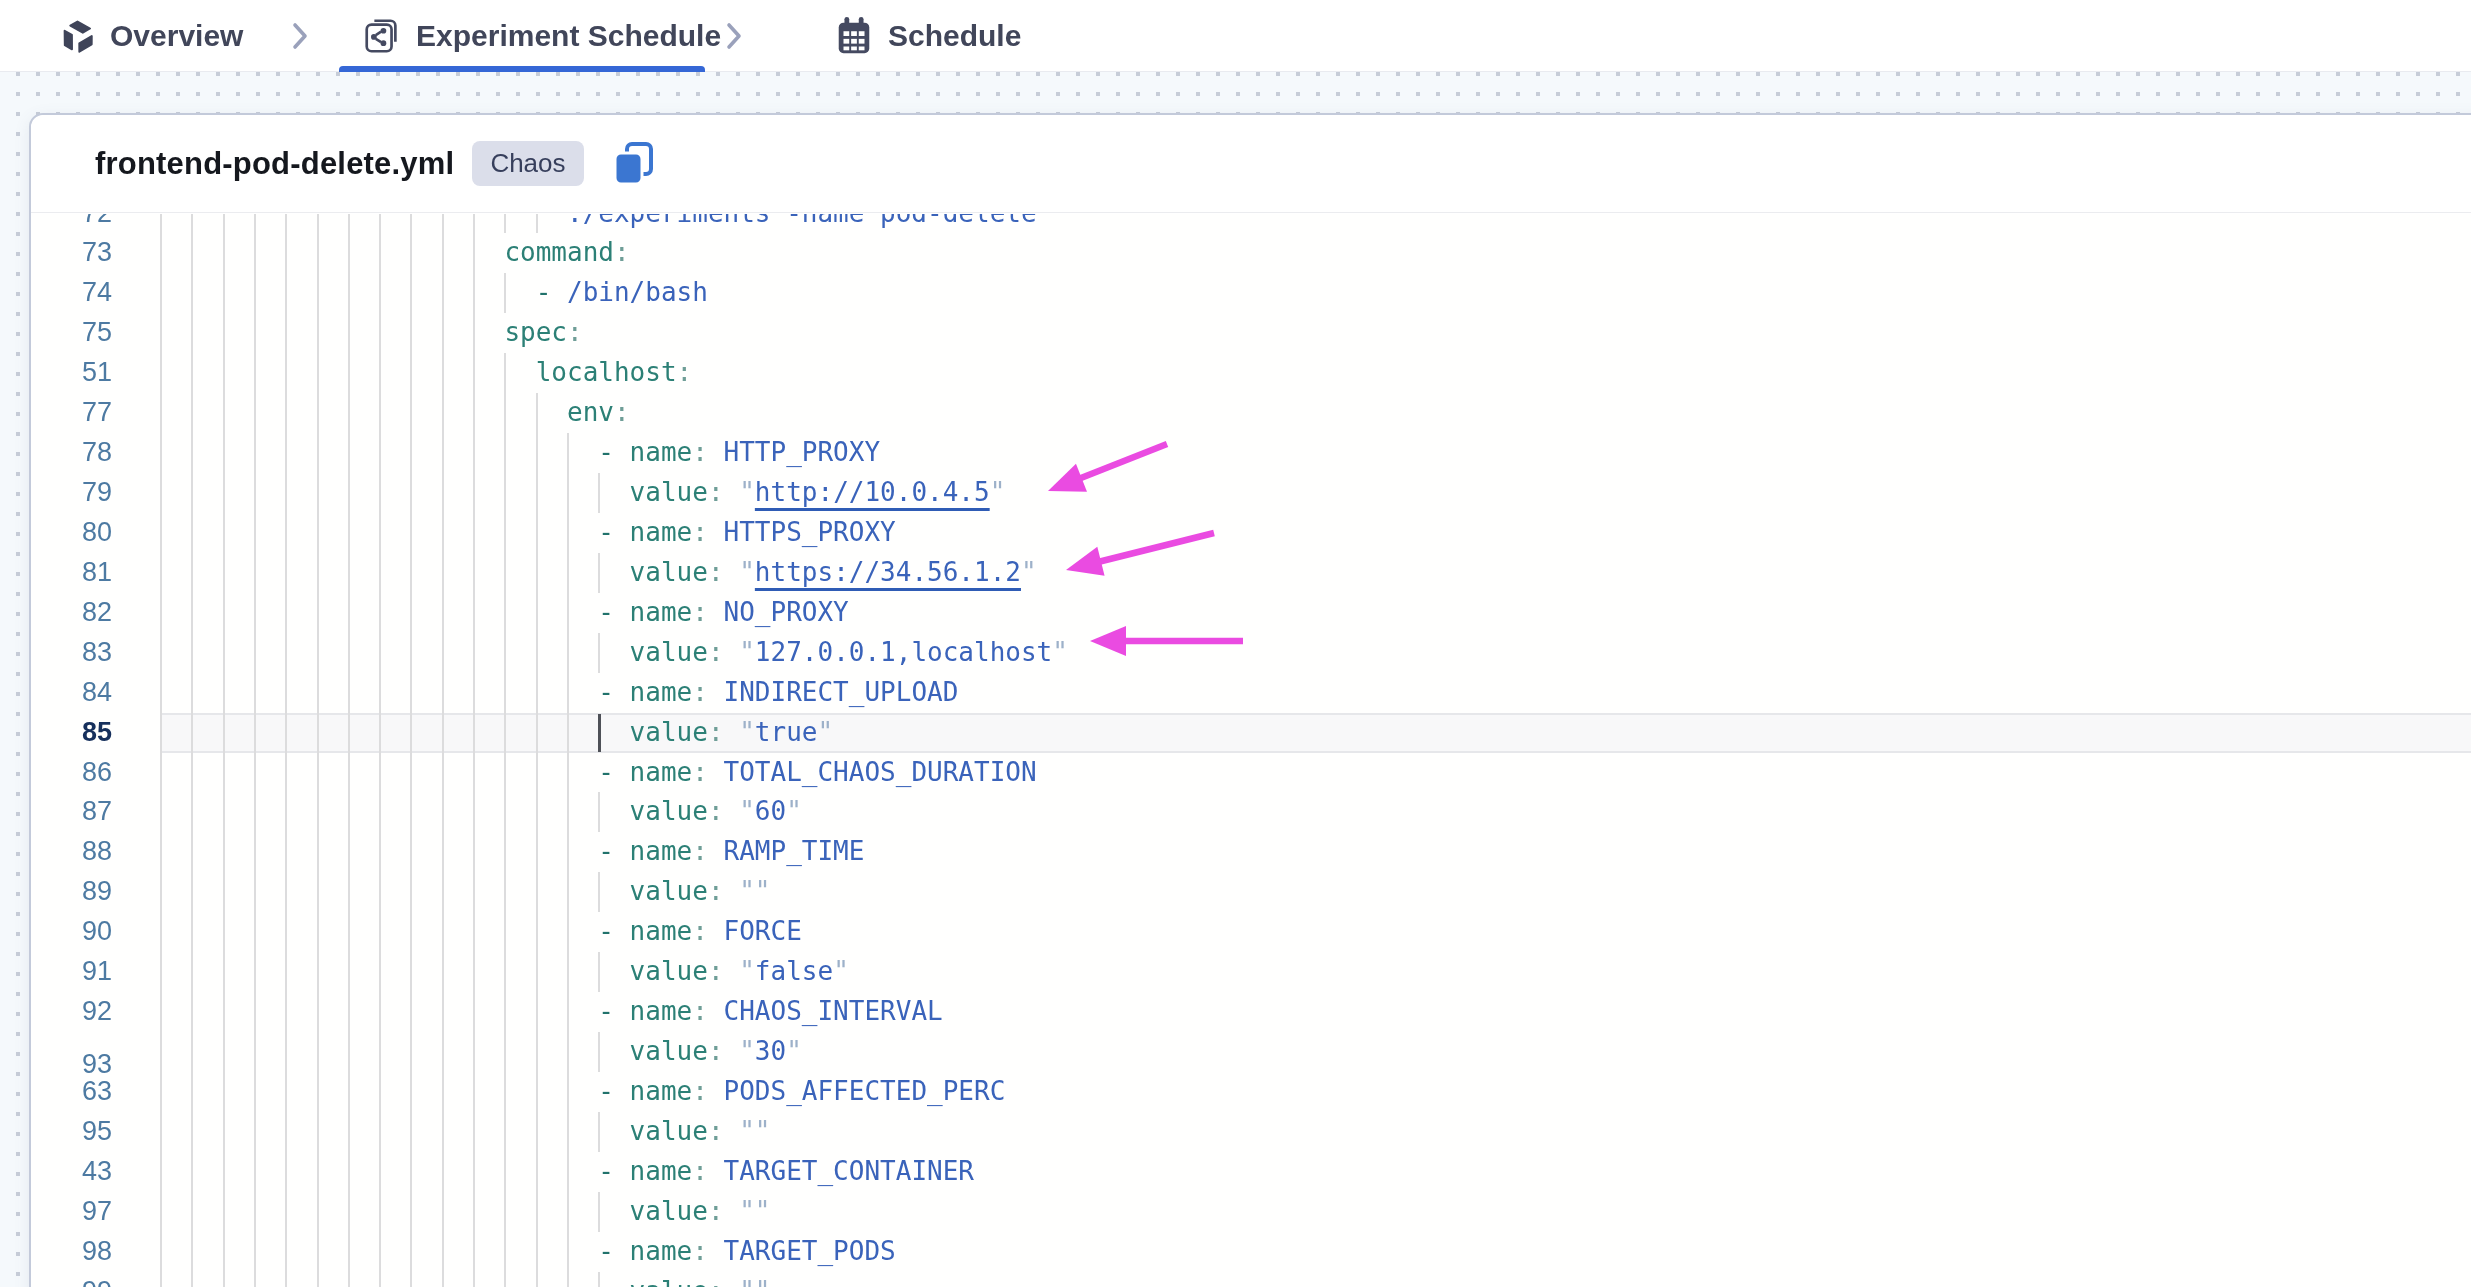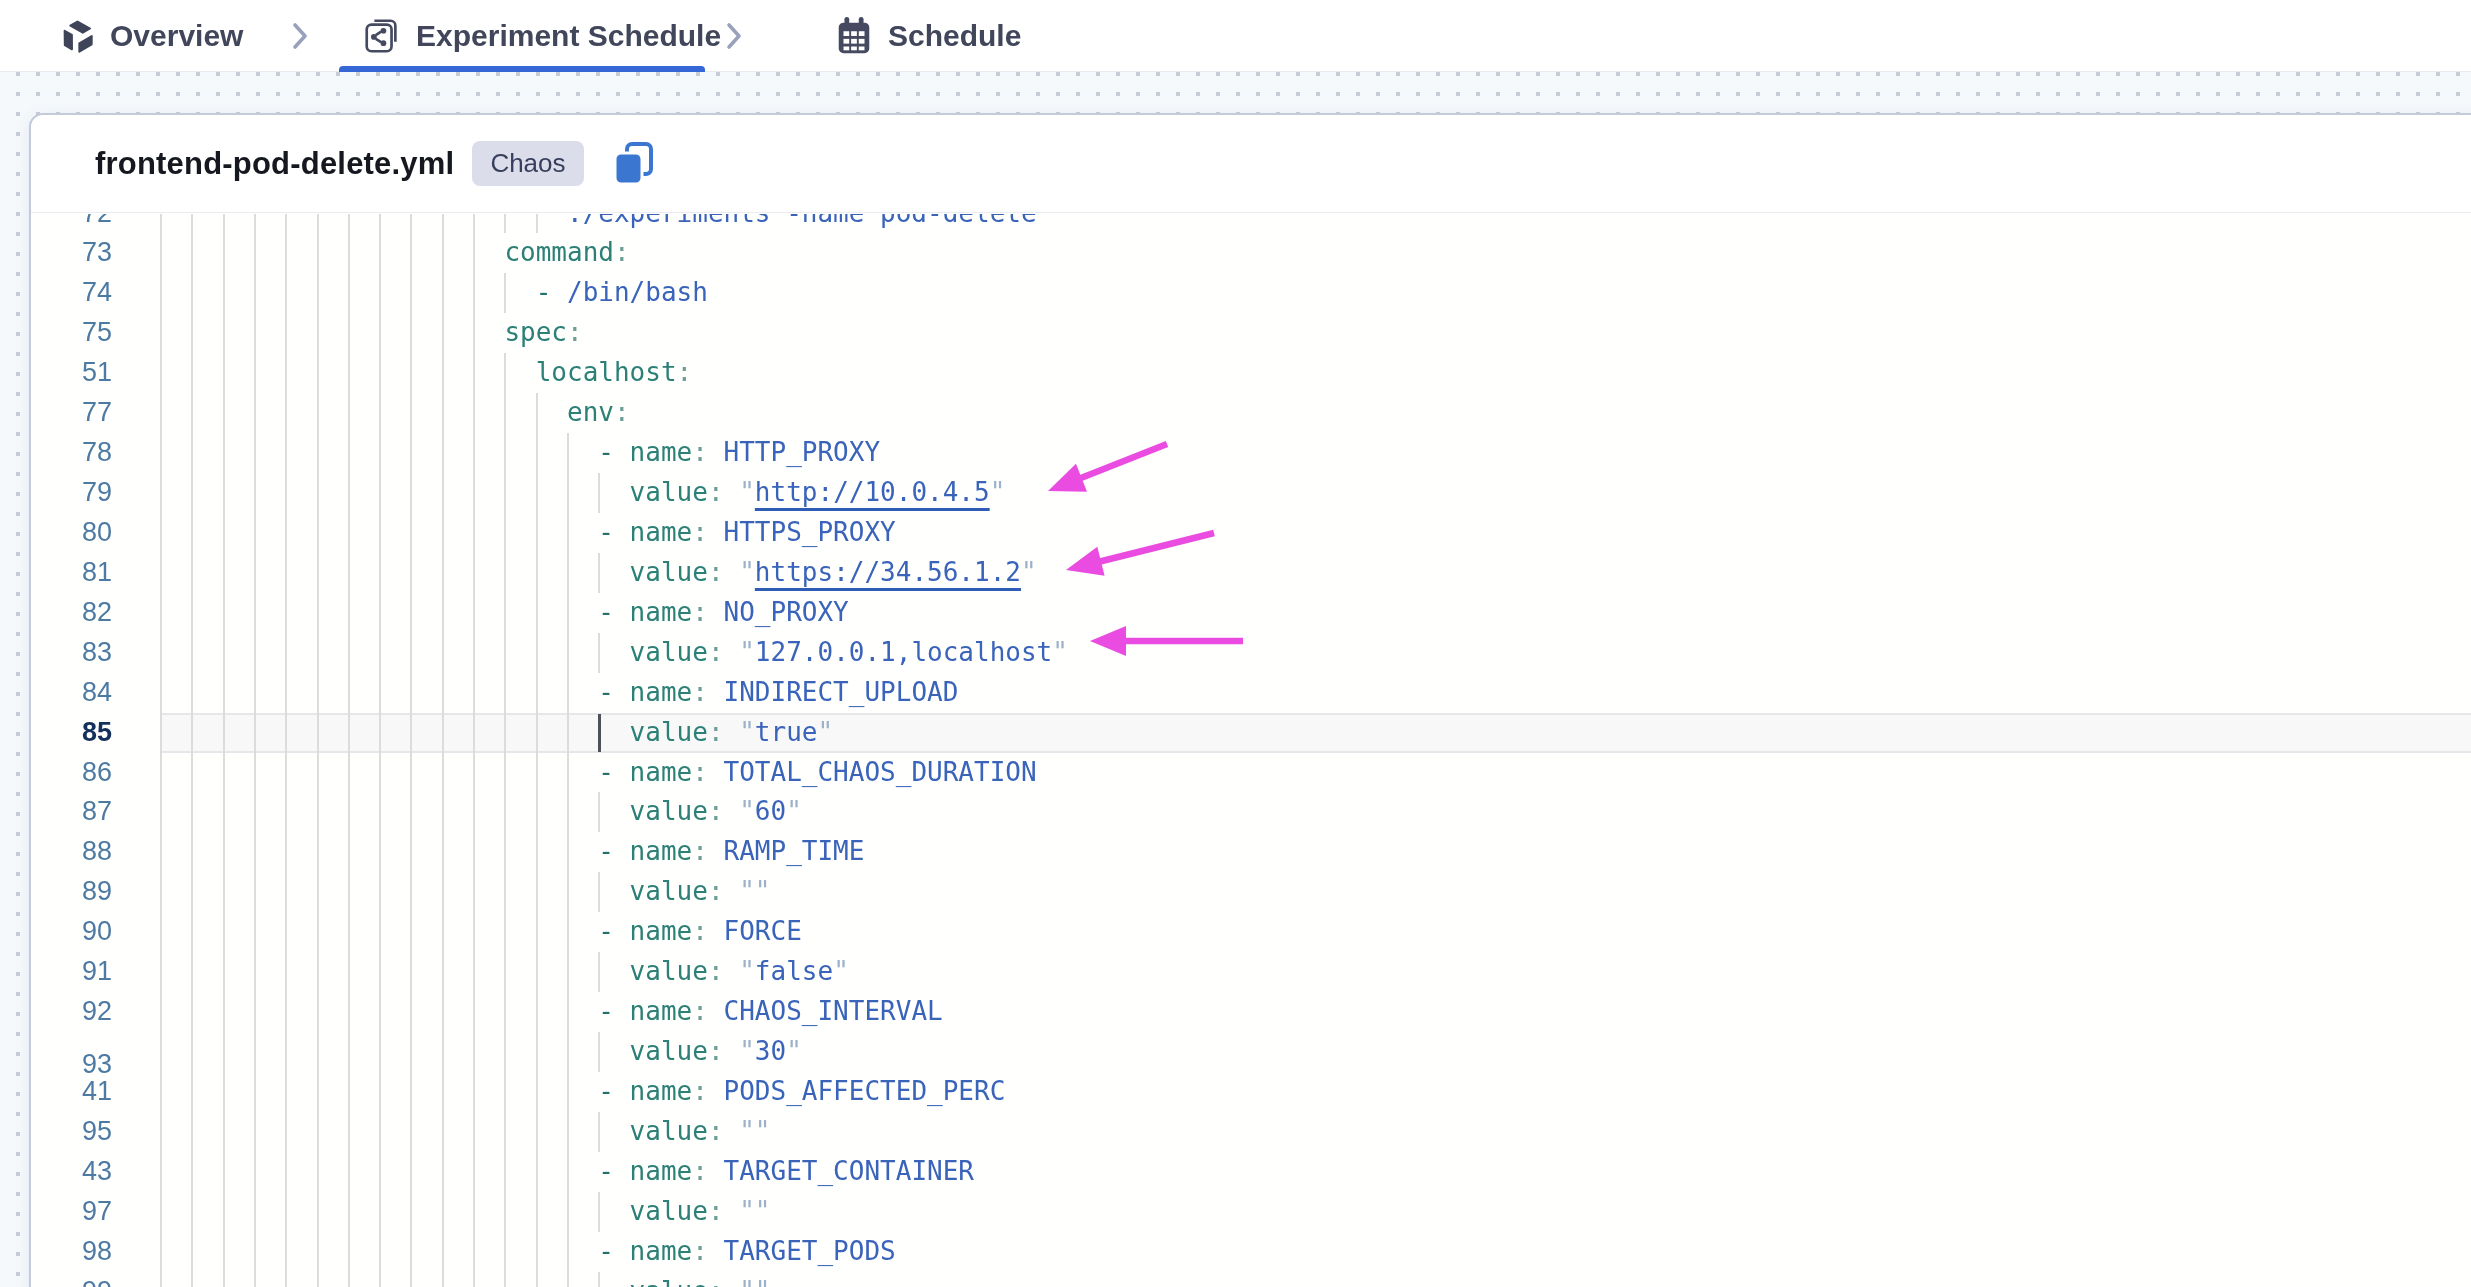--- a/index.html
+++ b/index.html
@@ -578,21 +578,21 @@
           <span class="guide" style="left: 254.224px;"></span>
           <span class="guide" style="left: 285.53px;"></span>
           <span class="guide" style="left: 316.836px;"></span>
           <span class="guide" style="left: 348.142px;"></span>
           <span class="guide" style="left: 379.448px;"></span>
           <span class="guide" style="left: 410.754px;"></span>
           <span class="guide" style="left: 442.06px;"></span>
           <span class="guide" style="left: 473.366px;"></span>
           <span class="guide" style="left: 504.672px;"></span>
           <span class="guide" style="left: 535.978px;"></span>
-          <span class="line-no" style="line-height: 39.93px;">41</span>
+          <span class="line-no" style="line-height: 39.93px;">63</span>
           <pre style="line-height: 39.93px;">                            <span class="tk-dash">- </span><span class="tk-key">name</span><span class="tk-colon">:</span> <span class="tk-scalar">PODS_AFFECTED_PERC</span></pre>
         </div>
         <div class="row" style="top: 897.89px; height: 39.93px;">
           <span class="guide" style="left: 129px;"></span>
           <span class="guide" style="left: 160.306px;"></span>
           <span class="guide" style="left: 191.612px;"></span>
           <span class="guide" style="left: 222.918px;"></span>
           <span class="guide" style="left: 254.224px;"></span>
           <span class="guide" style="left: 285.53px;"></span>
           <span class="guide" style="left: 316.836px;"></span>

